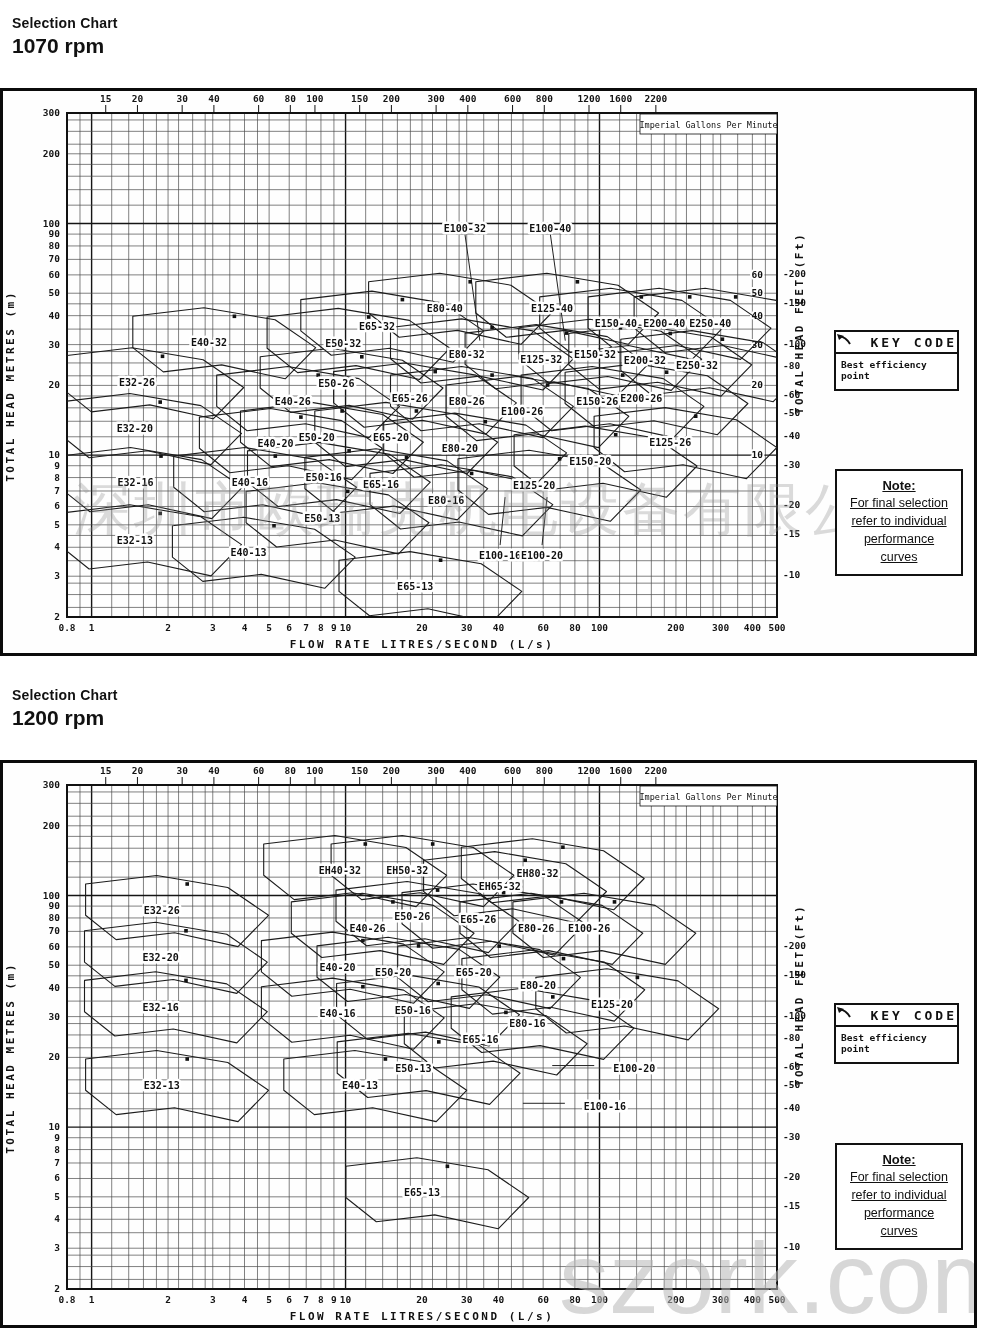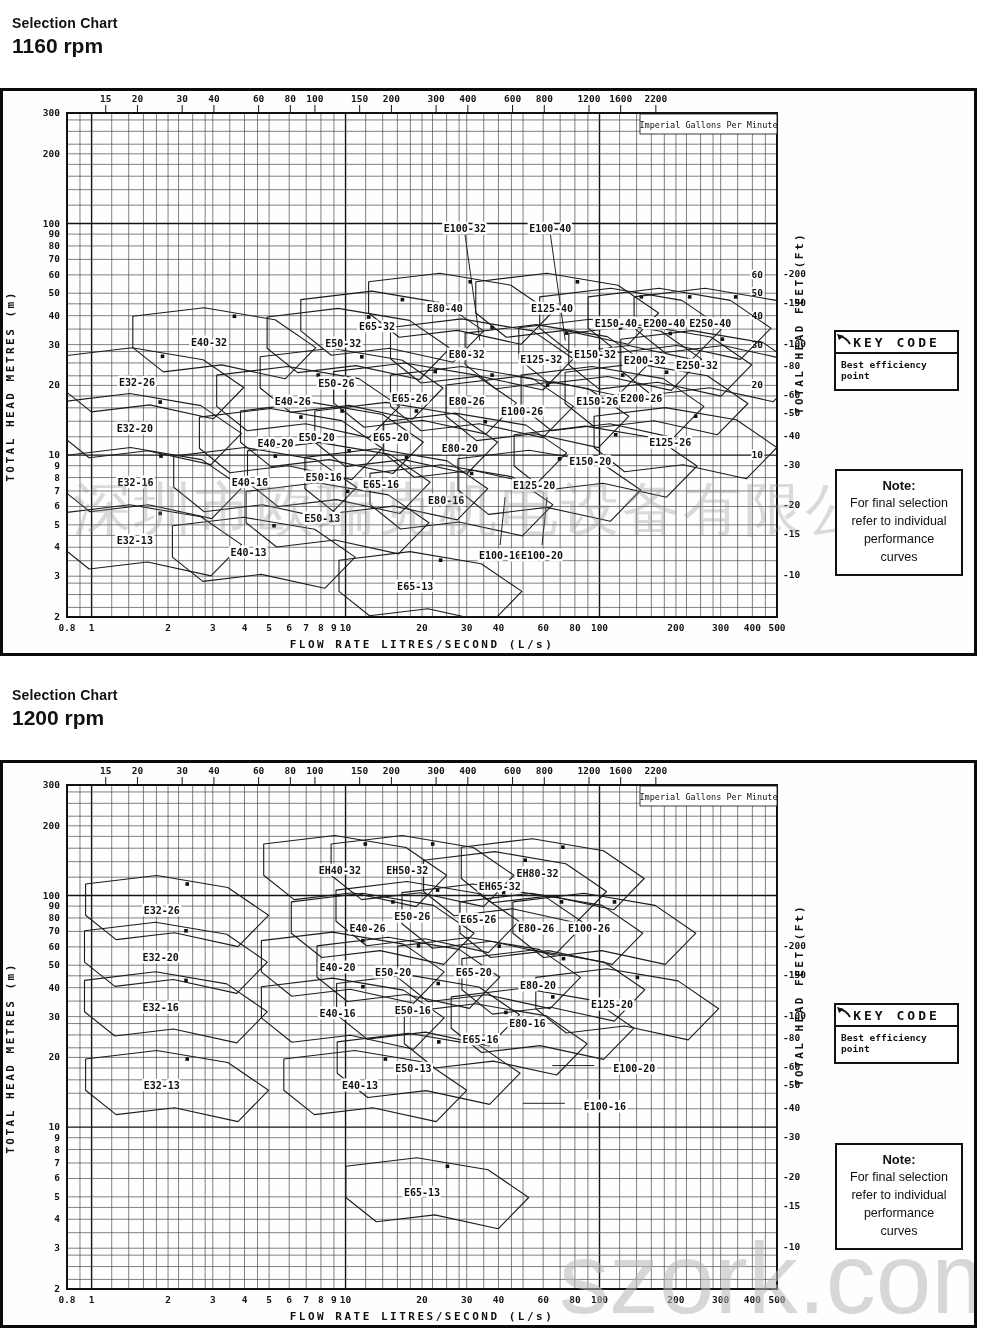--- a/index.html
+++ b/index.html
@@ -26,41 +26,41 @@
   text.plb{font:700 10px "DejaVu Sans Mono",monospace;fill:#101010;paint-order:stroke;stroke:#ffffff;stroke-width:5px;stroke-linejoin:round;}
   text.tkh{font:700 9.5px "DejaVu Sans Mono",monospace;fill:#101010;paint-order:stroke;stroke:#ffffff;stroke-width:4px;stroke-linejoin:round;}
   text.at{font:700 11px "DejaVu Sans Mono",monospace;fill:#111;letter-spacing:2.5px;}
   .env{fill:none;stroke:#1c1c1c;stroke-width:1.1;stroke-linejoin:round;}
   .bep{fill:#111;}
   .ldr{stroke:#222;stroke-width:1;}
 
   .kc{position:absolute;left:831px;width:121px;border:2px solid #111;background:#fff;z-index:5;}
   #kc1{top:239px;}
   #kc2{top:240px;}
-  .kc-title{border-bottom:2px solid #111;text-align:center;font:700 13px "DejaVu Sans Mono",monospace;letter-spacing:3px;padding:3px 0 2px;}
+  .kc-title{border-bottom:2px solid #111;text-align:right;font:700 13px "DejaVu Sans Mono",monospace;letter-spacing:3px;padding:3px 0 2px;}
   .kc-body{display:flex;align-items:flex-start;gap:5px;padding:5px 14px 7px 5px;}
   .kc-text{font:700 9.5px "DejaVu Sans Mono",monospace;line-height:1.2;}
 
   .note{position:absolute;left:832px;width:120px;border:2px solid #111;background:#fff;text-align:center;
-        padding:6px 2px 8px;font-size:12.5px;line-height:1.42;z-index:5;}
+        padding:6px 2px 8px;font-size:12.5px;line-height:1.42;z-index:5;text-decoration:underline;}
   #note1{top:378px;}
   #note2{top:380px;}
   .note .nt{font-weight:700;font-size:13px;}
 
   .wm-cn{position:absolute;left:70px;top:380px;font-size:58px;color:#8f8f8f;opacity:.32;letter-spacing:3px;
          white-space:nowrap;pointer-events:none;z-index:4;font-family:"DejaVu Sans",sans-serif;}
   .wm-en{position:absolute;left:556px;top:458px;font-size:100px;font-weight:400;color:#b9b9b9;opacity:.55;
          white-space:nowrap;pointer-events:none;z-index:4;font-family:"Liberation Sans",sans-serif;}
 </style>
 </head>
 <body>
 
 <div class="title-block" id="title1">
   <p class="t1">Selection Chart</p>
-  <p class="t2">1160 rpm</p>
+  <p class="t2">1070 rpm</p>
 </div>
 
 <div class="frame" id="frame1">
   <svg id="svg1" width="971" height="562" viewBox="0 0 971 562">
       <defs>
         <clipPath id="clipA">
           <rect x="64" y="22" width="710" height="504"></rect>
         </clipPath>
       </defs>
       <g>

